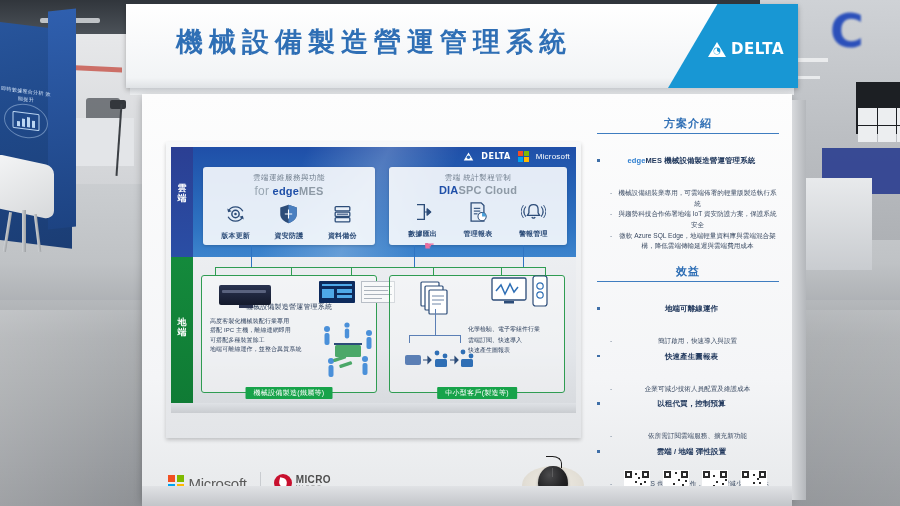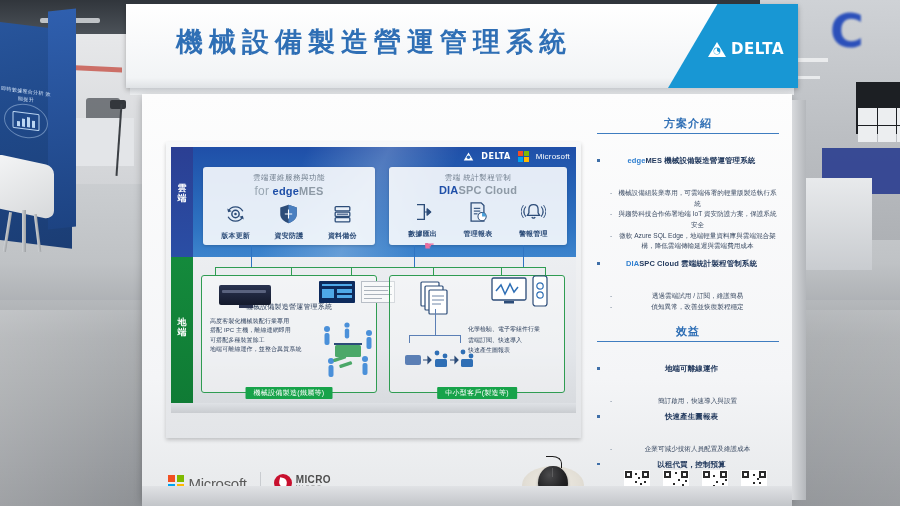--- a/index.html
+++ b/index.html
@@ -578,29 +578,20 @@
           <li>
             <div class="b1">
               <span class="hl">edge</span><span>MES</span><span> 機械設備製造營運管理系統</span>
             </div>
             <ul class="b2">
               <li>機械設備組裝業專用，可雲端佈署的輕量版製造執行系統</li>
               <li>與趨勢科技合作佈署地端 IoT 資安防護方案，保護系統安全</li>
               <li>微軟 Azure SQL Edge，地端輕量資料庫與雲端混合架構，降低雲端傳輸延遲與雲端費用成本</li>
             </ul>
           </li>
-          <li style="margin-top:7px;">
-            <div class="b1">
-              <span class="hl">DIA</span><span>SPC Cloud</span><span> 雲端統計製程管制系統</span>
-            </div>
-            <ul class="b2">
-              <li>透過雲端試用 / 訂閱，維護簡易</li>
-              <li>偵知異常，改善並恢復製程穩定</li>
-            </ul>
-          </li>
         </ul>
 
         <h3 class="second">效益</h3>
         <ul>
           <li>
             <div class="b1">地端可離線運作</div>
             <ul class="b2">
               <li>簡訂啟用，快速導入與設置</li>
             </ul>
           </li>

